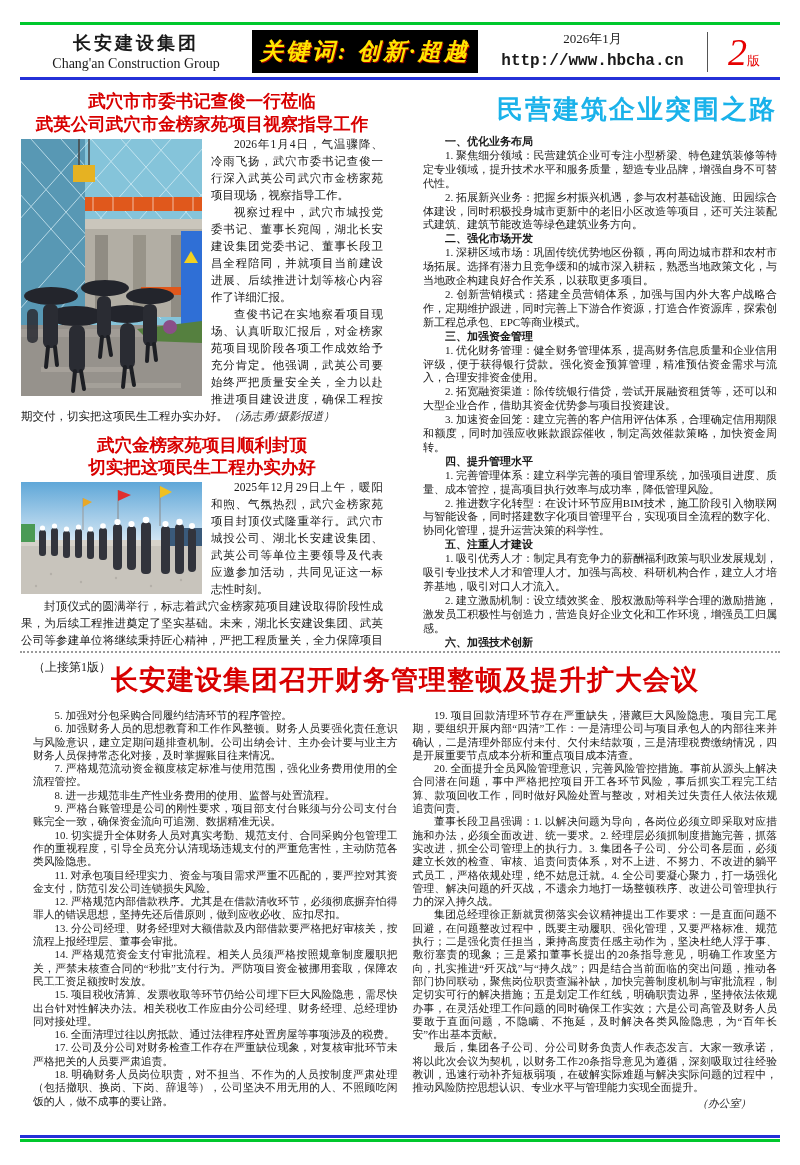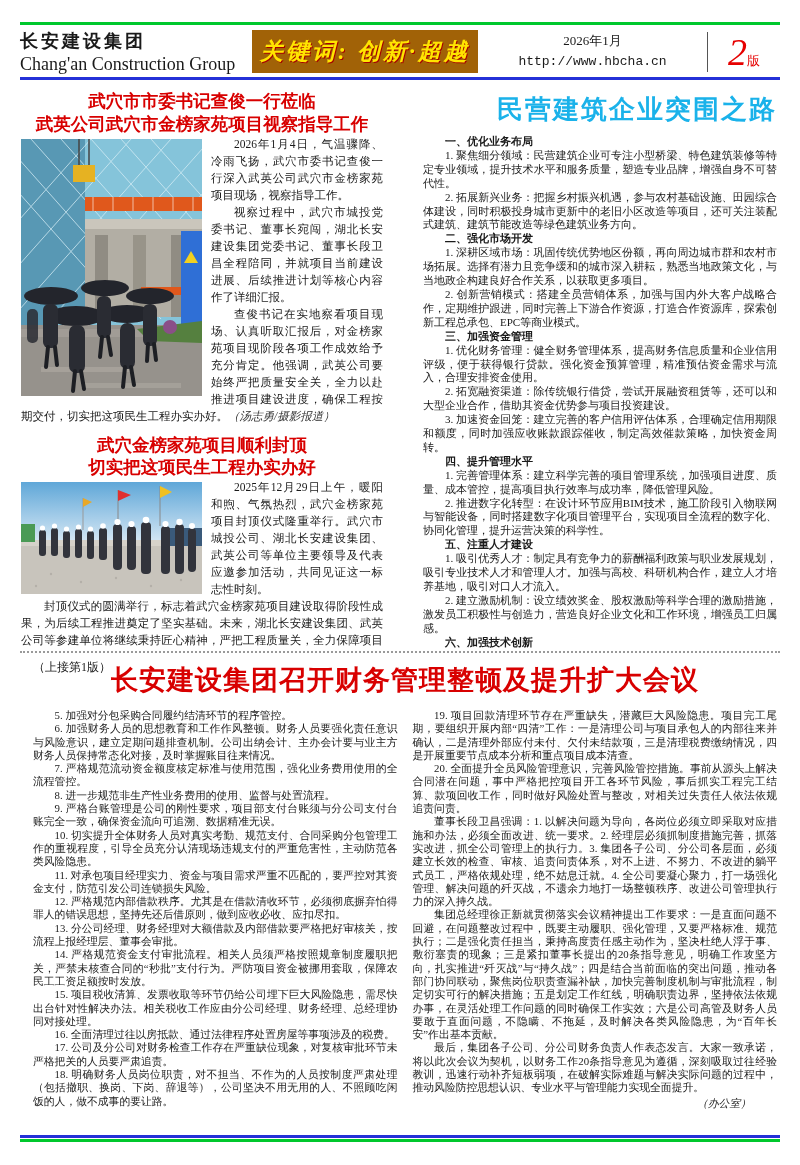--- a/index.html
+++ b/index.html
@@ -7,28 +7,28 @@
         font-family:"Liberation Serif","DejaVu Serif",serif;color:#1a1a1a;}
   .rule{position:absolute;left:20px;right:20px;}
   .rule-green{background:#00c82d;height:3px;}
   .rule-blue{background:#2431d8;height:3px;}
   .top-green{top:22px;}
   .header-blue{top:77px;}
   .bottom-blue{top:1135px;}
   .bottom-green{top:1139px;}
 
   .masthead{position:absolute;top:28px;left:20px;right:20px;height:47px;display:flex;align-items:center;}
-  .org{width:232px;}
+  .org{width:232px;text-align:center;}
   .org-cn{font-size:18px;font-weight:bold;letter-spacing:3px;}
-  .org-en{font-size:18px;margin-top:1px;}
-  .kw-box{width:226px;height:43px;background:#a16207;color:#ffe500;display:flex;align-items:center;justify-content:center;
+  .org-en{font-size:14px;margin-top:1px;}
+  .kw-box{width:226px;height:43px;background:#000000;color:#ffe500;display:flex;align-items:center;justify-content:center;
           font-weight:bold;font-style:italic;font-size:23px;letter-spacing:3px;white-space:nowrap;
           font-family:"Liberation Serif",serif;text-shadow:1px 1px 0 #a80000;}
   .issue{flex:1;text-align:center;font-size:13px;line-height:1.55;}
-  .issue .url{font-family:"Liberation Mono","DejaVu Sans Mono",monospace;font-size:13px;}
+  .issue .url{font-family:"Liberation Mono","DejaVu Sans Mono",monospace;font-size:16px;font-weight:bold;}
   .vdiv{width:0;border-left:1px solid #555;height:40px;}
   .pagenum{width:72px;text-align:center;color:#e60000;white-space:nowrap;}
   .pagenum .num{font-size:38px;font-style:italic;line-height:1;}
   .pagenum .ban{font-size:13px;}
 
   .red-title{color:#d80000;font-weight:bold;text-align:center;margin:0;}
   .a-title{font-size:17.5px;line-height:1.3;}
   .col-left{position:absolute;left:21px;top:90px;width:362px;height:560px;overflow:hidden;}
   .col-right{position:absolute;left:423px;top:90px;width:354px;height:560px;overflow:hidden;}
 

